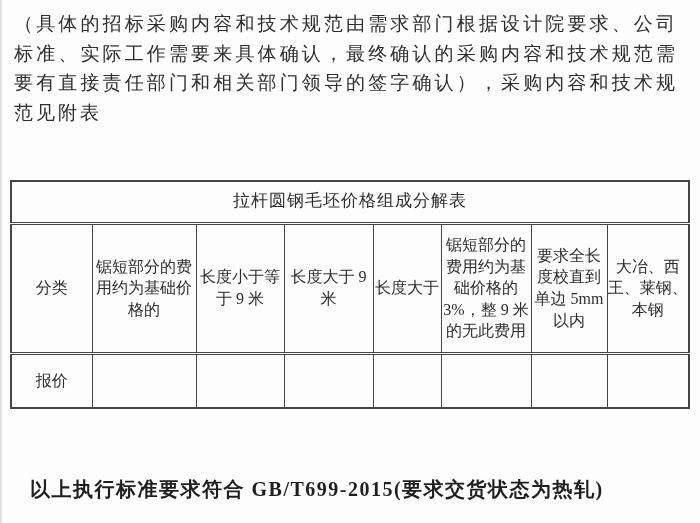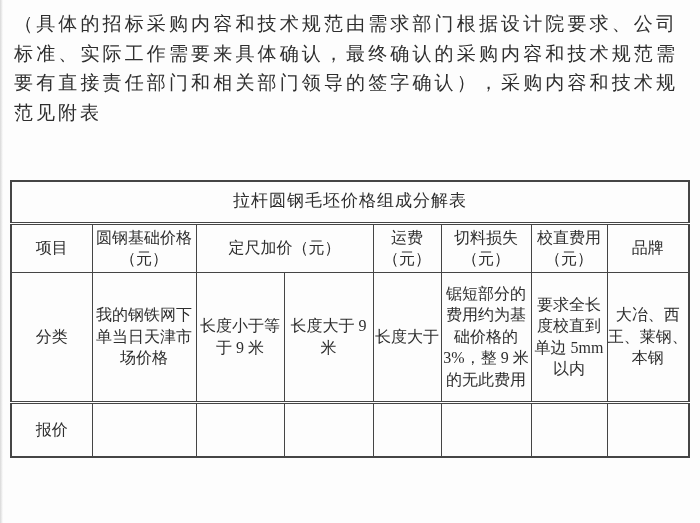--- a/index.html
+++ b/index.html
@@ -88,45 +88,37 @@
       <col style="width:89px">
       <col style="width:68px">
       <col style="width:90px">
       <col style="width:76px">
       <col style="width:82px">
     </colgroup>
     <tbody>
       <tr class="title-row">
         <td colspan="8">拉杆圆钢毛坯价格组成分解表</td>
       </tr>
-      <tr class="header-row">
-        <td>项目</td>
-        <td>圆钢基础价格（元）</td>
-        <td colspan="2">定尺加价（元）</td>
-        <td>运费（元）</td>
-        <td>切料损失（元）</td>
-        <td>校直费用（元）</td>
-        <td>品牌</td>
-      </tr>
       <tr class="class-row">
         <td>分类</td>
-        <td>我的钢铁网下单当日天津市场价格</td>
+        <td>锯短部分的费用约为基础价格的</td>
         <td>长度小于等于 9 米</td>
         <td>长度大于 9 米</td>
         <td>长度大于</td>
         <td>锯短部分的费用约为基础价格的 3%，整 9 米的无此费用</td>
         <td>要求全长度校直到单边 5mm 以内</td>
         <td>大冶、西王、莱钢、本钢</td>
       </tr>
       <tr class="quote-row">
         <td>报价</td>
         <td></td>
         <td></td>
         <td></td>
         <td></td>
         <td></td>
         <td></td>
         <td></td>
       </tr>
     </tbody>
   </table>
 
+  <div class="footer-note">以上执行标准要求符合 GB/T699-2015(要求交货状态为热轧)</div>
 </div>
 
 </body></html>

